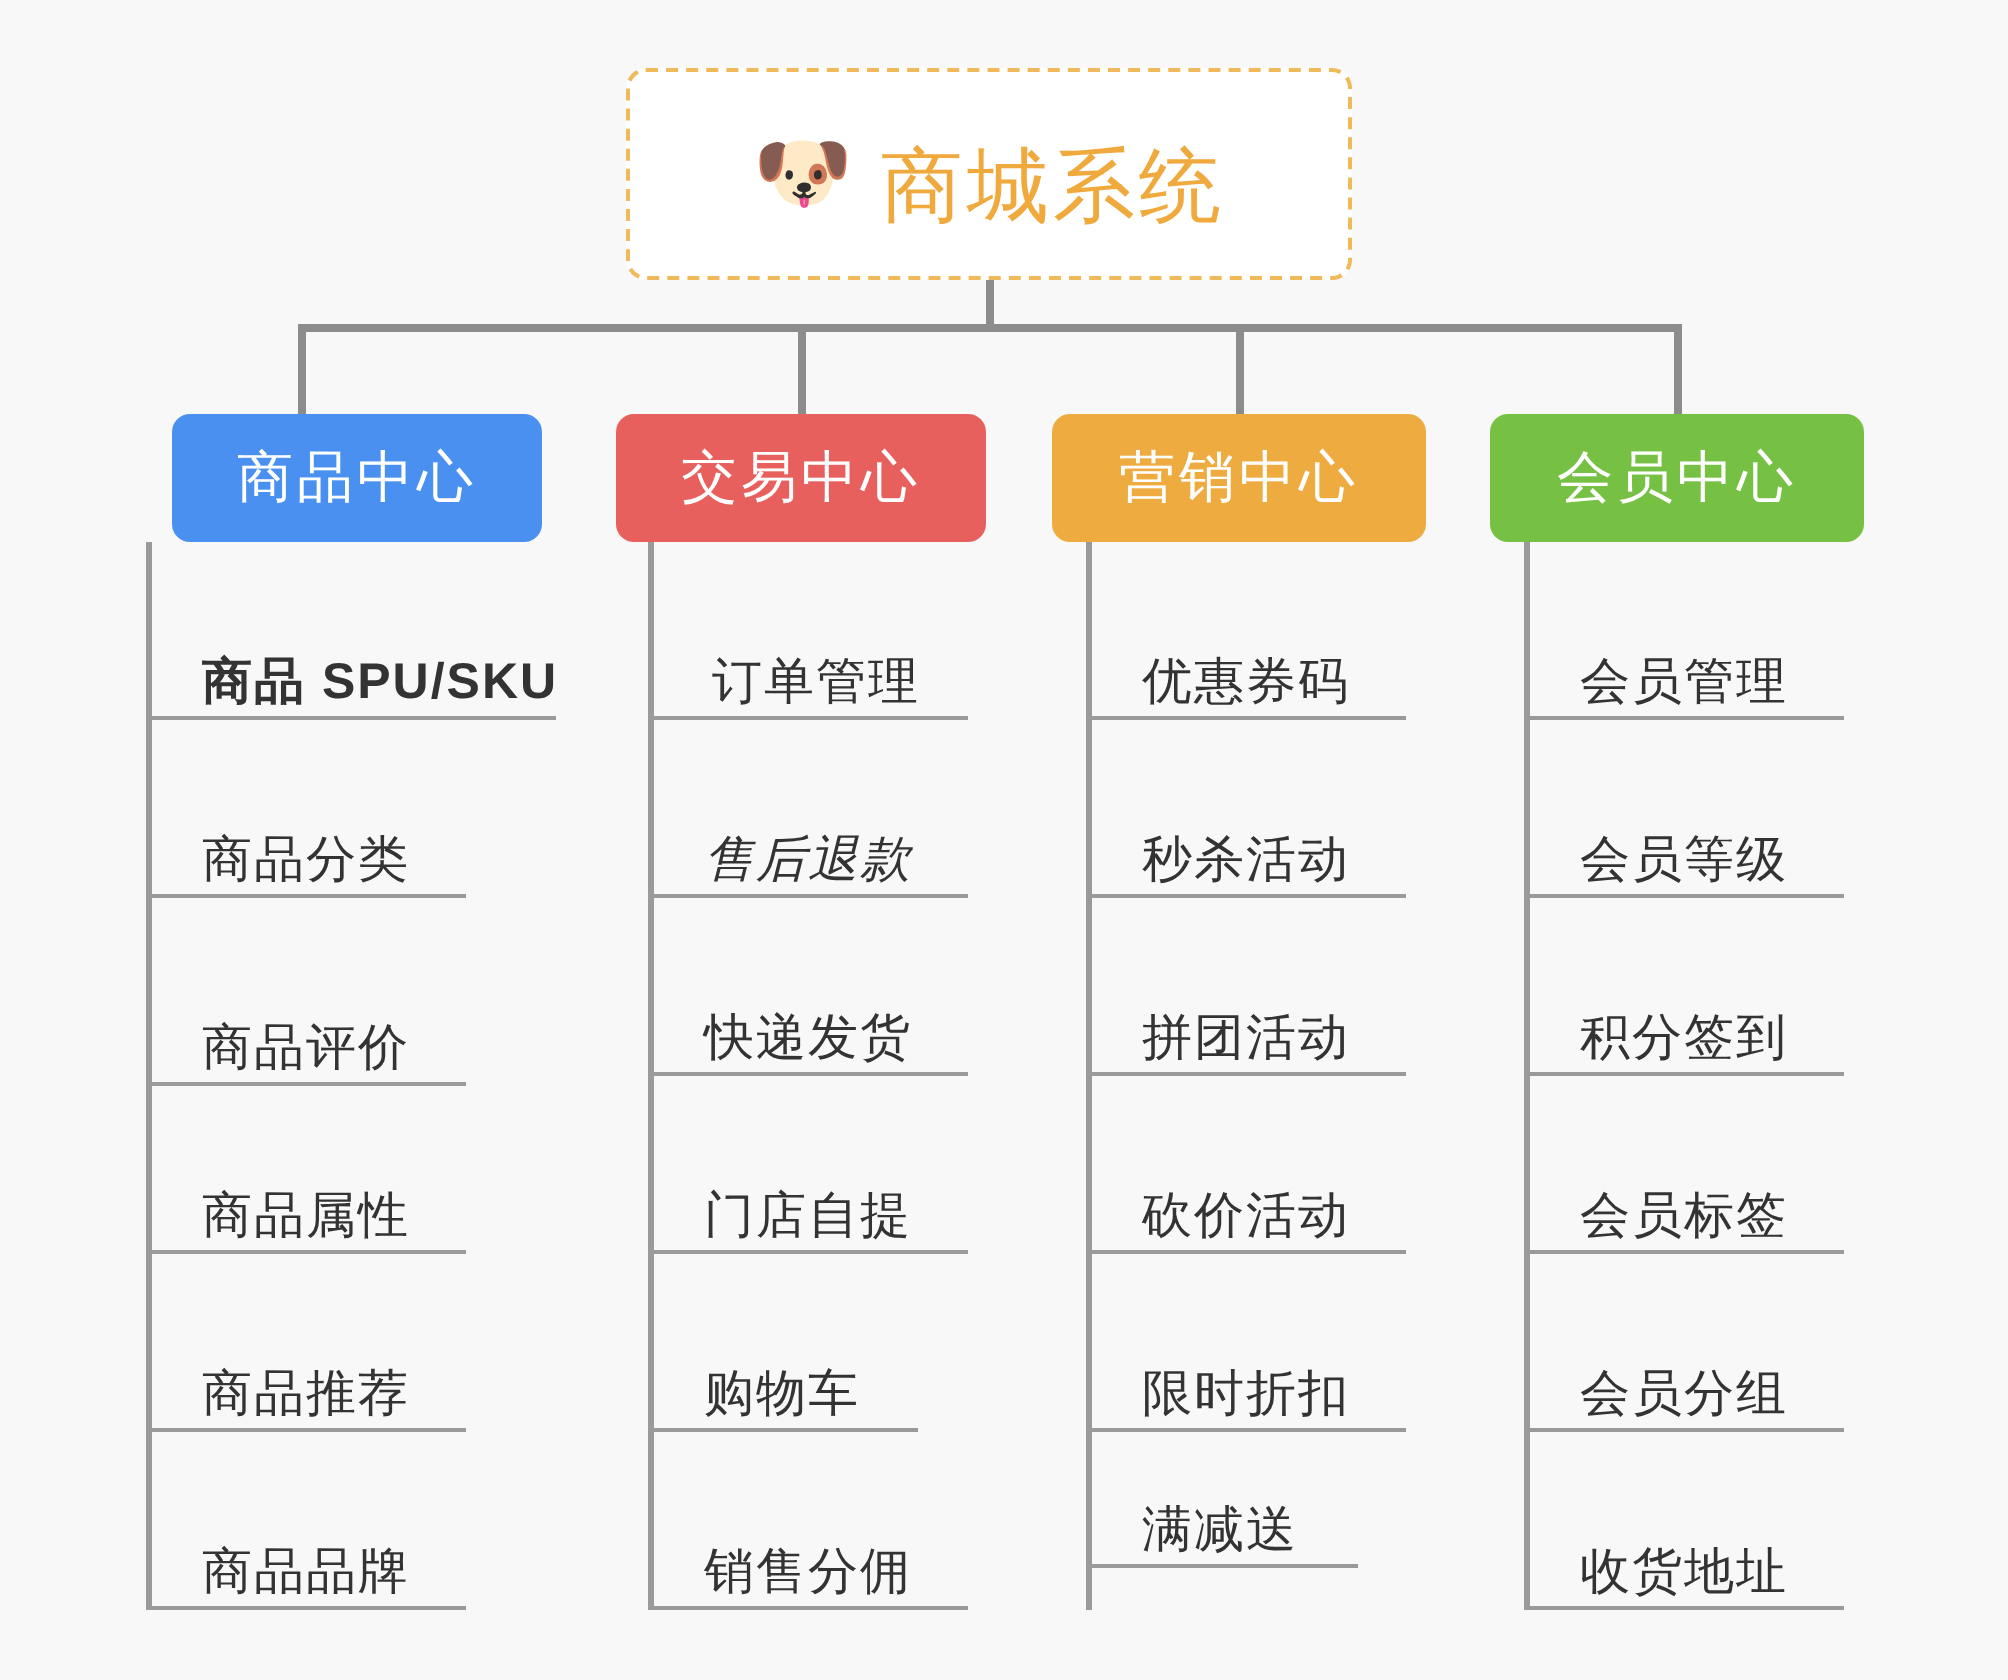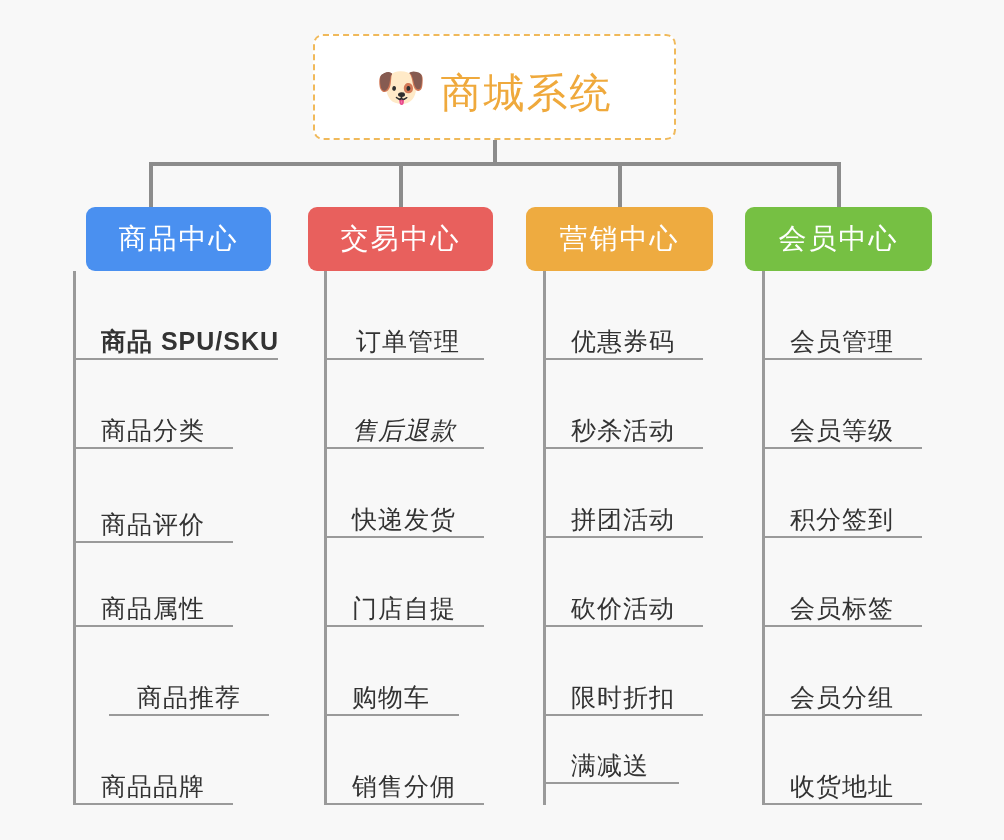--- a/index.html
+++ b/index.html
@@ -132,21 +132,21 @@
         </div>
         <div class="item" style="top: 89px; width: 160px;">
           <span class="item-label">商品分类</span>
         </div>
         <div class="item" style="top: 183px; width: 160px;">
           <span class="item-label">商品评价</span>
         </div>
         <div class="item" style="top: 267px; width: 160px;">
           <span class="item-label">商品属性</span>
         </div>
-        <div class="item" style="top: 356px; width: 160px; margin-left: 36px;">
+        <div class="item" style="top: 356px; width: 160px;">
           <span class="item-label">商品推荐</span>
         </div>
         <div class="item" style="top: 445px; width: 160px;">
           <span class="item-label">商品品牌</span>
         </div>
       </div>
       <div class="cat-box" style="left: 308px; width: 185px; background: rgb(232, 96, 93); color: rgb(255, 255, 255);">
         <span>交易中心</span>
       </div>
       <div class="col" style="left: 324px; height: 534px;">

